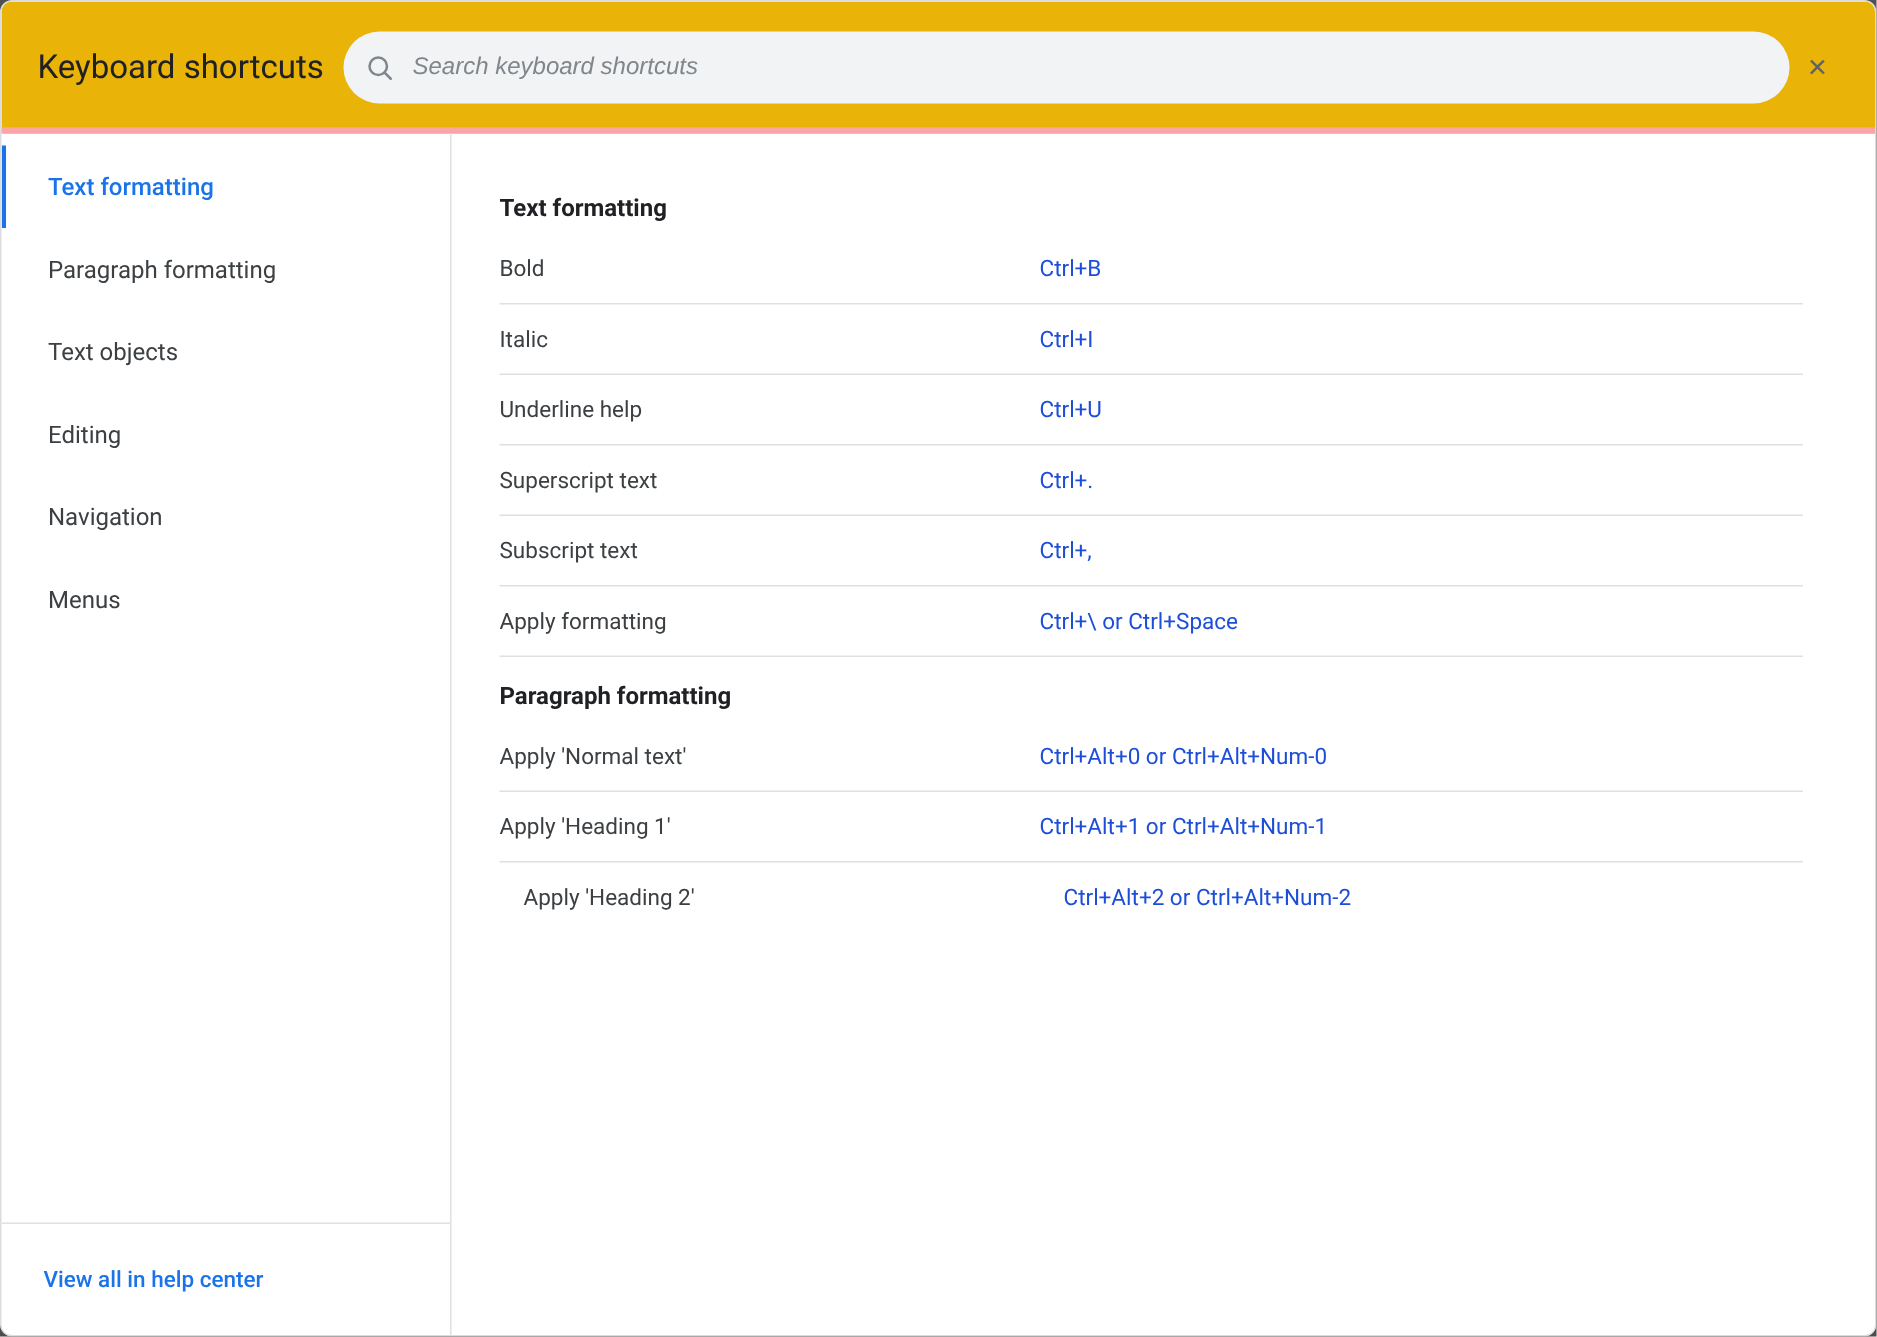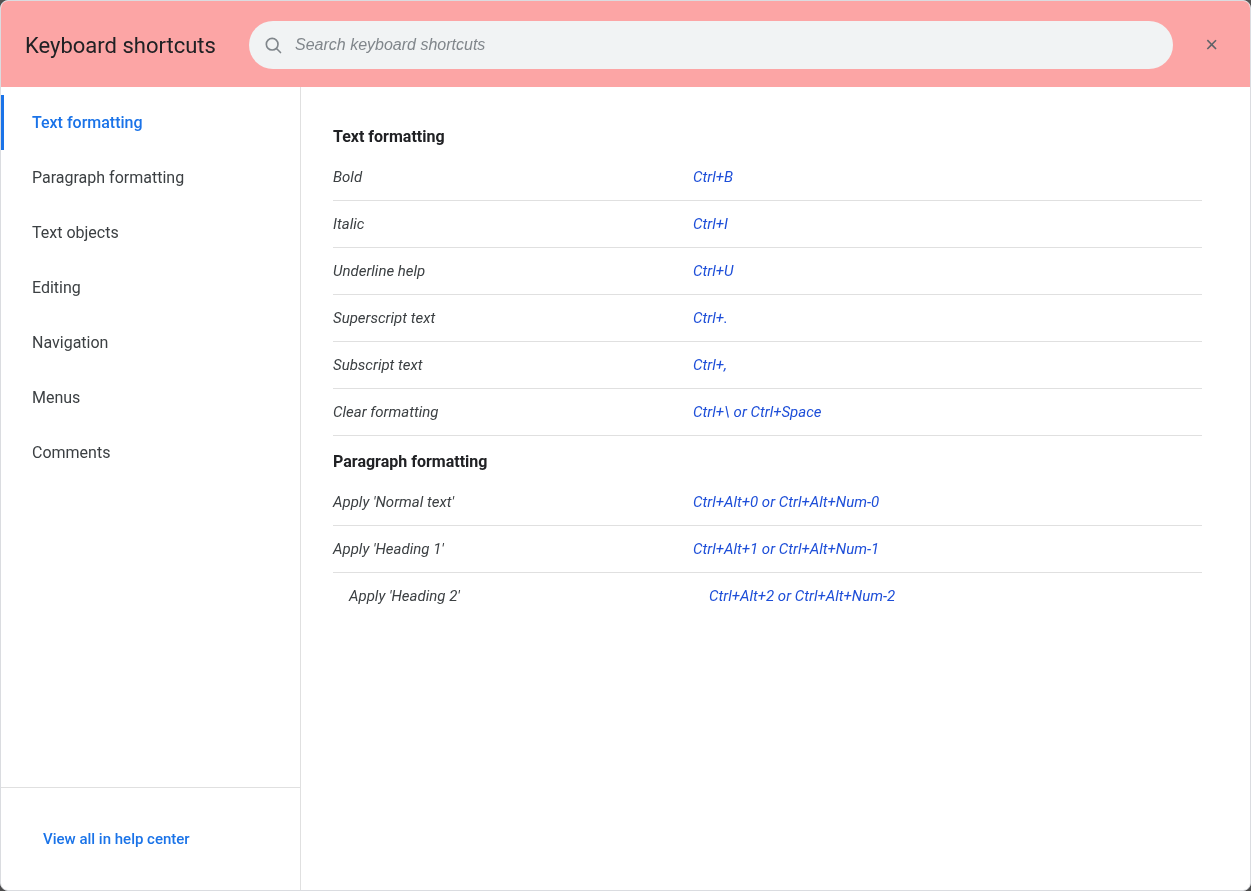--- a/index.html
+++ b/index.html
@@ -23,23 +23,23 @@
       flex-direction: column;
       overflow: hidden;
       border: 1px solid #dadce0;
     }
 
     
     .header {
       display: flex;
       align-items: center;
       padding: 20px 24px 16px 24px;
-      background: #fca5a5;
-      border-bottom: 2px solid #fca5a5;
-      gap: 24px;
+      background: #eab308;
+      border-bottom: 4px solid #fca5a5;
+      gap: 4px;
       flex-shrink: 0;
     }
 
     .header-title {
       font-size: 22px;
       font-weight: 400;
       color: #202124;
       white-space: nowrap;
       min-width: 200px;
     }
@@ -121,21 +121,21 @@
     }
 
     .sidebar-item.active {
       color: #1a73e8;
       font-weight: 500;
       border-left: 3px solid #1a73e8;
     }
 
     .sidebar-footer {
       border-top: 1px solid #e0e0e0;
-      padding: 14px;
+      padding: 0;
     }
 
     .sidebar-footer a {
       display: block;
       padding: 28px 28px;
       color: #1a73e8;
       text-decoration: none;
       font-size: 15px;
       font-weight: 500;
     }
@@ -153,21 +153,20 @@
       font-weight: 700;
       color: #202124;
       padding: 16px 0 8px 0;
     }
 
     .shortcut-row {
       display: flex;
       align-items: flex-end;
       padding: 14px 0;
       border-bottom: 1px solid #e0e0e0;
-      font-style: italic;
     }
 
     .shortcut-row:last-child {
       border-bottom: none;
       margin-left: 16px;
     }
 
     .shortcut-name {
       flex: 0 0 360px;
       font-size: 15px;
@@ -218,21 +217,20 @@
 
     <div class="sidebar">
       <nav class="sidebar-nav">
 
       <div class="sidebar-item active">Text formatting</div>
           <div class="sidebar-item">Paragraph formatting</div>
           <div class="sidebar-item">Text objects</div>
           <div class="sidebar-item">Editing</div>
           <div class="sidebar-item">Navigation</div>
           <div class="sidebar-item">Menus</div>
-          <div class="sidebar-item">Comments</div>
         </nav>
       <div class="sidebar-footer">
         <a href="#">View all in help center</a>
       </div>
     </div>
 
     <div class="content">
 
     <div class="section-title">Text formatting</div>
         <div class="shortcut-row">
@@ -249,21 +247,21 @@
         </div>
         <div class="shortcut-row">
           <div class="shortcut-name">Superscript text</div>
           <div class="shortcut-key">Ctrl+.</div>
         </div>
         <div class="shortcut-row">
           <div class="shortcut-name">Subscript text</div>
           <div class="shortcut-key">Ctrl+,</div>
         </div>
         <div class="shortcut-row">
-          <div class="shortcut-name">Clear formatting</div>
+          <div class="shortcut-name">Apply formatting</div>
           <div class="shortcut-key">Ctrl+\ or Ctrl+Space</div>
         </div>
         <div class="section-title">Paragraph formatting</div>
         <div class="shortcut-row">
           <div class="shortcut-name">Apply 'Normal text'</div>
           <div class="shortcut-key">Ctrl+Alt+0 or Ctrl+Alt+Num-0</div>
         </div>
         <div class="shortcut-row">
           <div class="shortcut-name">Apply 'Heading 1'</div>
           <div class="shortcut-key">Ctrl+Alt+1 or Ctrl+Alt+Num-1</div>

